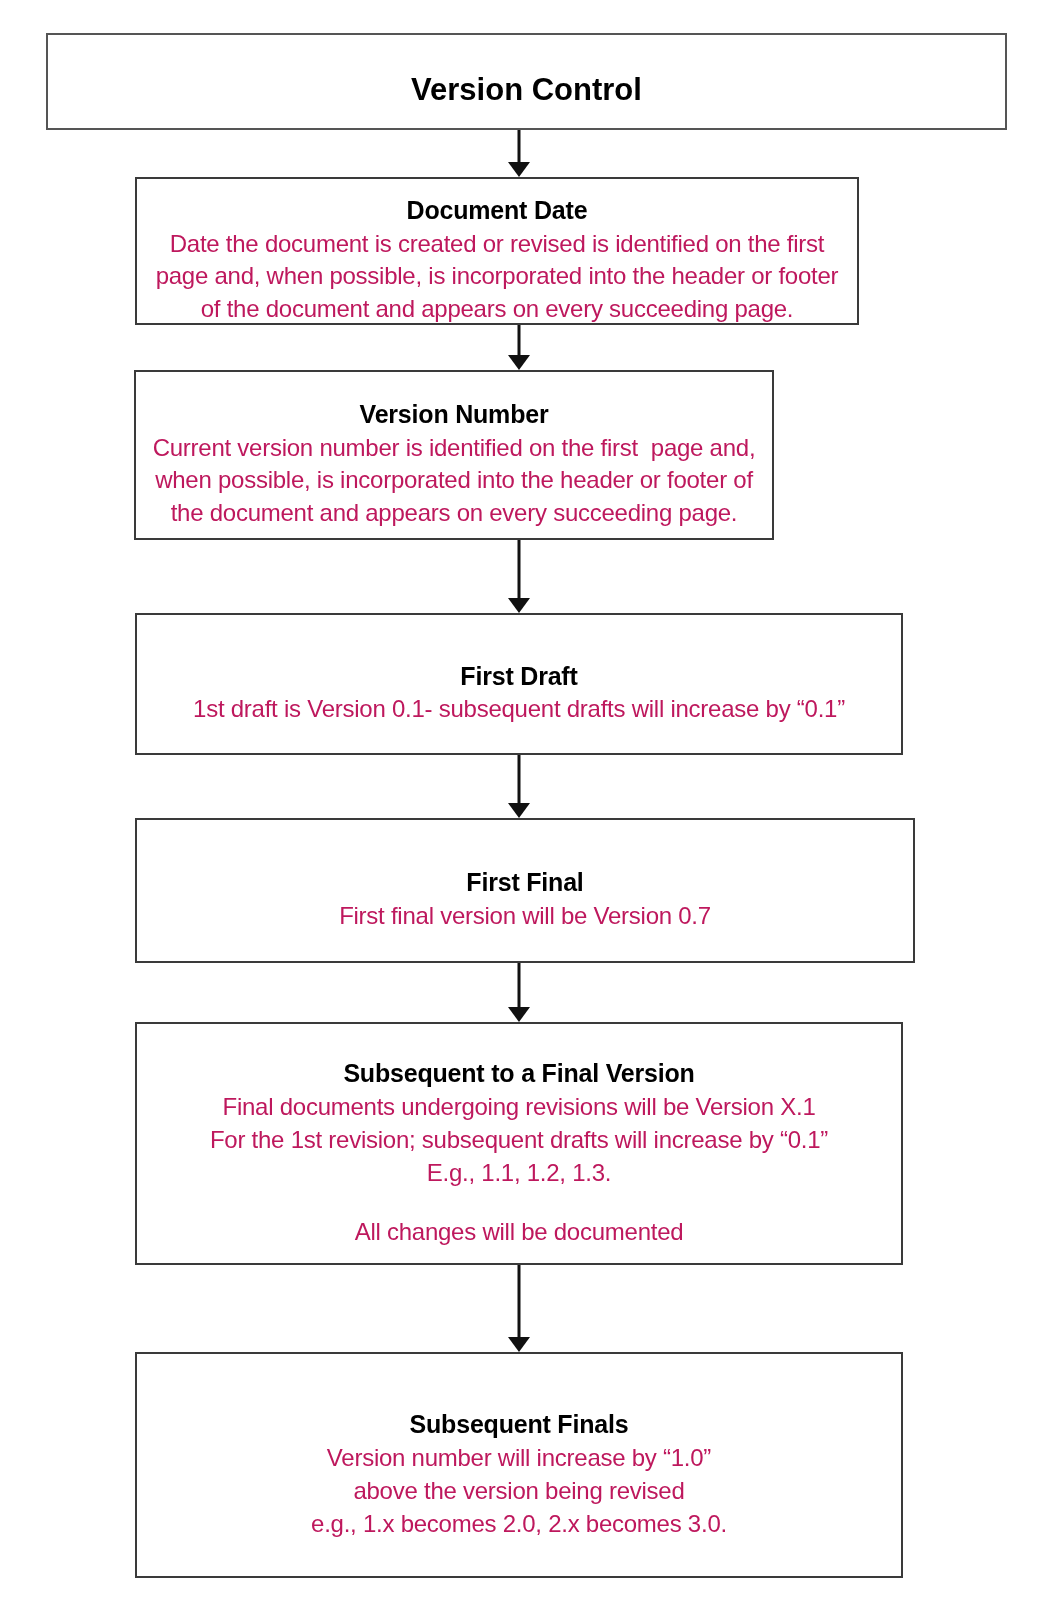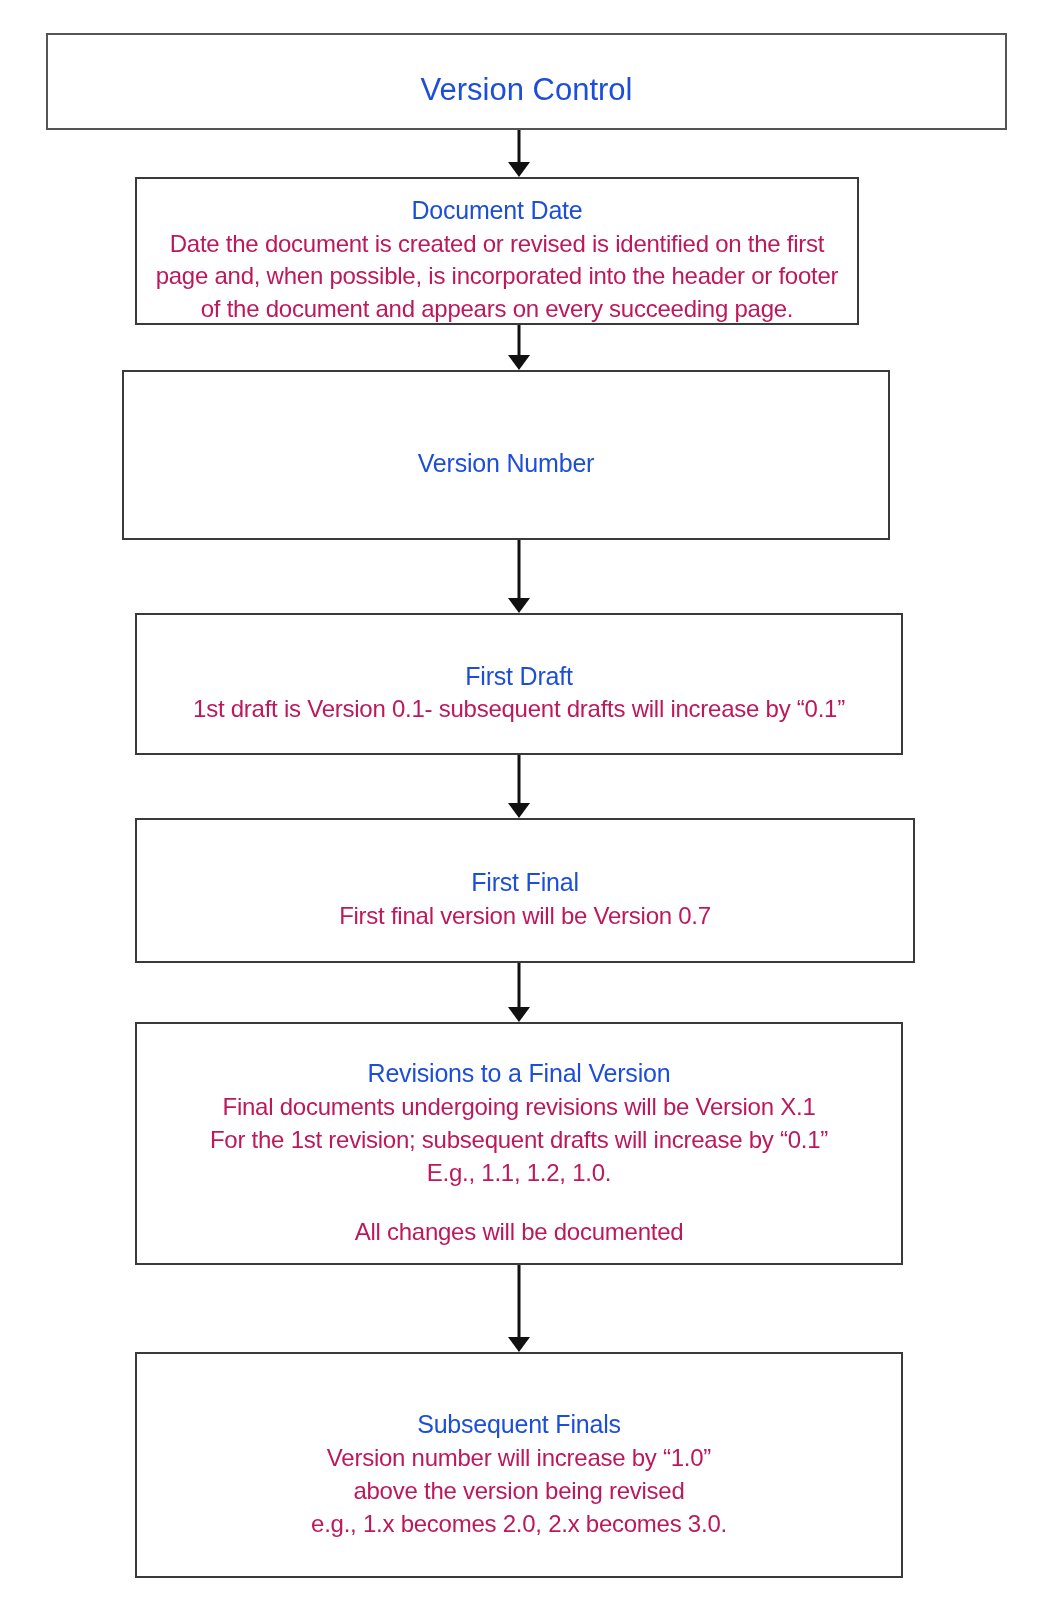--- a/index.html
+++ b/index.html
@@ -31,26 +31,26 @@
     align-items: center;
     justify-content: center;
     text-align: center;
     padding: 4px 10px;
   }
   .node.title-node {
     border-color: #555555;
   }
 
   .node-title {
-    font-weight: normal;
+    font-weight: bold;
     font-size: 25px;
     line-height: 1.18;
     letter-spacing: -0.2px;
     margin-bottom: 2px;
-    color: #1d4ed8;
+    color: #000000;
     margin-top: 20px;
   }
   .node-title.big {
     font-size: 31px;
     letter-spacing: 0px;
   }
   .node-body {
     font-size: 24px;
     line-height: 1.36;
     letter-spacing: -0.25px;
@@ -105,22 +105,23 @@
   <div class="node" style="left:135px; top:177px; width:724px; height:148px;justify-content:center;">
     <div class="node-title">Document Date</div>
     <div class="node-body">Date the document is created or revised is identified on the first page and, when possible, is incorporated into the header or footer of the document and appears on every succeeding page.</div>
   </div>
 
   <div class="connector" style="left:519px; top:325px; height:45px;">
     <div class="stem" style="height:32px;"></div>
     <div class="head" style="top:30px;"></div>
   </div>
 
-  <div class="node" style="left:122px; top:370px; width:768px; height:170px;">
+  <div class="node" style="left:134px; top:370px; width:640px; height:170px;">
     <div class="node-title">Version Number</div>
+    <div class="node-body">Current version number is identified on the first  page and, when possible, is incorporated into the header or footer of the document and appears on every succeeding page.</div>
   </div>
 
   <div class="connector" style="left:519px; top:540px; height:73px;">
     <div class="stem" style="height:60px;"></div>
     <div class="head" style="top:58px;"></div>
   </div>
 
   <div class="node" style="left:135px; top:613px; width:768px; height:142px;">
     <div class="node-title">First Draft</div>
     <div class="node-body">1st draft is Version 0.1- subsequent drafts will increase by “0.1”</div>
@@ -135,24 +136,24 @@
     <div class="node-title">First Final</div>
     <div class="node-body">First final version will be Version 0.7</div>
   </div>
 
   <div class="connector" style="left:519px; top:963px; height:59px;">
     <div class="stem" style="height:46px;"></div>
     <div class="head" style="top:44px;"></div>
   </div>
 
   <div class="node" style="left:135px; top:1022px; width:768px; height:243px;">
-    <div class="node-title">Revisions to a Final Version</div>
+    <div class="node-title">Subsequent to a Final Version</div>
     <div class="node-body spaced">Final documents undergoing revisions will be Version X.1
 For the 1st revision; subsequent drafts will increase by “0.1”
-E.g., 1.1, 1.2, 1.0.</div>
+E.g., 1.1, 1.2, 1.3.</div>
     <div class="node-body-gap"></div>
     <div class="node-body">All changes will be documented</div>
   </div>
 
   <div class="connector" style="left:519px; top:1265px; height:87px;">
     <div class="stem" style="height:74px;"></div>
     <div class="head" style="top:72px;"></div>
   </div>
 
   <div class="node" style="left:135px; top:1352px; width:768px; height:226px;">

